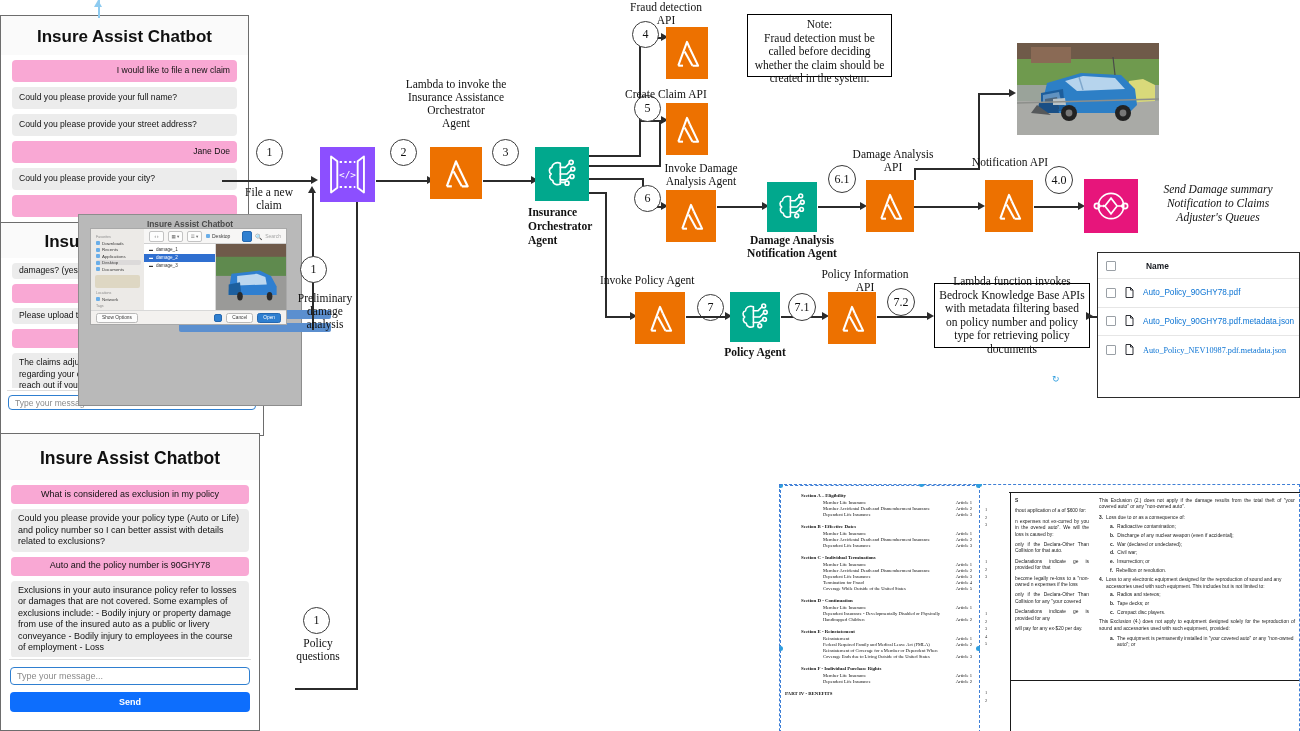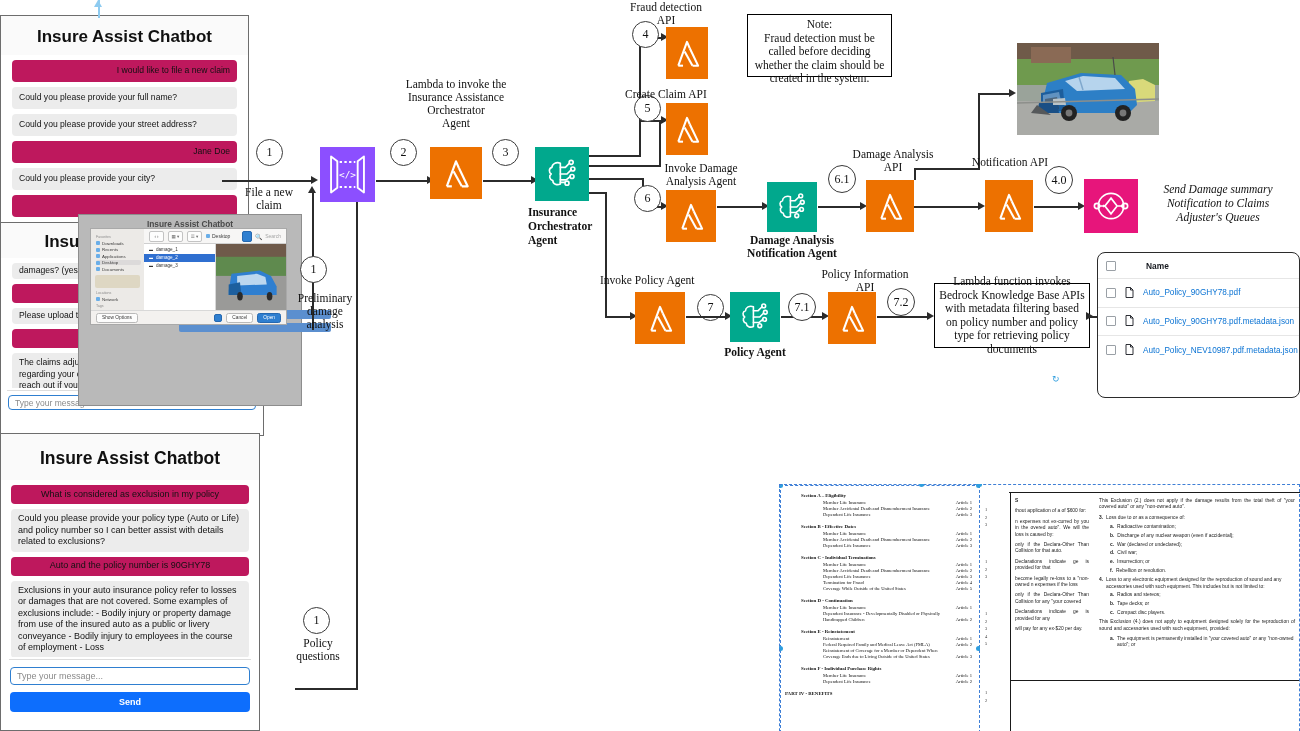--- a/index.html
+++ b/index.html
@@ -34,21 +34,21 @@
           border-right:4.5px solid transparent;border-bottom:7px solid #2b2b2b;}
   .ln-blue{background:#8ecbf0;}
   
   .chatwin{background:#ffffff;border:1.5px solid #6d6d6d;box-sizing:border-box;
            font-family:"Liberation Sans",sans-serif;overflow:hidden;}
   .chat-title{font-weight:bold;text-align:center;color:#111;
               font-family:"Liberation Sans",sans-serif;}
   .chat-body{background:#ffffff;overflow:hidden;}
   .bub{border-radius:4px;padding:4px 7px;margin:5px 6px;font-size:8.6px;line-height:11.5px;
        color:#111;box-sizing:border-box;}
-  .bub.user{background:#be185d;text-align:right;}
+  .bub.user{background:#f9a8d4;text-align:right;}
   .bub.bot{background:#ececec;text-align:left;}
   .bub.center{text-align:center;}
   .chat-input{border:1.4px solid #2f7fd0;border-radius:4px;background:#fff;
               font-size:8.5px;color:#8a8a8a;display:flex;align-items:center;padding-left:6px;
               box-sizing:border-box;font-family:"Liberation Sans",sans-serif;}
   .chat-send{background:#0d6efd;color:#fff;border-radius:4px;font-size:9px;font-weight:bold;
              display:flex;align-items:center;justify-content:center;
              font-family:"Liberation Sans",sans-serif;}
   .chat-sep{height:1px;background:#dddddd;}
   
@@ -511,21 +511,21 @@
 <div class="abs circ" style="left:887px;top:288px;width:26px;height:26px;">7.2</div>
 
 <div class="abs notebox" style="left:934px;top:283px;width:156px;height:65px;display:flex;align-items:center;justify-content:center;">
   <span>Lambda function invokes Bedrock Knowledge Base APIs with metadata  filtering based on policy number and policy type for retrieving policy documents</span>
 </div>
 
 <div class="abs ln lv" style="left:1086px;top:316px;height:1px;"></div>
 <div class="abs ln lh" style="left:1086px;top:316px;width:12px;"></div>
 <div class="abs arrowR" style="left:1086px;top:311.6px;"></div>
 
-<div class="abs s3" style="left:1097px;top:252px;width:203px;height:146px;border-radius:8px;">
+<div class="abs s3" style="left:1097px;top:252px;width:203px;height:146px;">
   <div class="s3row hdr">
     <span class="cbx"></span>
     <span style="width:12px"></span>
     <span>Name</span>
   </div>
   <div class="s3row">
     <span class="cbx"></span>
     <span class="fileico">
       <svg width="9" height="11" viewBox="0 0 9 11" fill="none" stroke="#16191f" stroke-width="0.9">
           <path d="M1 0.5 L5.5 0.5 L8 3 L8 10.5 L1 10.5 Z"></path>
@@ -537,21 +537,21 @@
   <div class="s3row">
     <span class="cbx"></span>
     <span class="fileico">
       <svg width="9" height="11" viewBox="0 0 9 11" fill="none" stroke="#16191f" stroke-width="0.9">
           <path d="M1 0.5 L5.5 0.5 L8 3 L8 10.5 L1 10.5 Z"></path>
           <path d="M5.5 0.5 L5.5 3 L8 3"></path>
         </svg>
     </span>
     <span class="s3name">Auto_Policy_90GHY78.pdf.metadata.json</span>
   </div>
-  <div class="s3row" style="border-bottom:none;">
+  <div class="s3row" style="border-bottom:none;font-family:Liberation Serif, serif;">
     <span class="cbx"></span>
     <span class="fileico">
       <svg width="9" height="11" viewBox="0 0 9 11" fill="none" stroke="#16191f" stroke-width="0.9">
           <path d="M1 0.5 L5.5 0.5 L8 3 L8 10.5 L1 10.5 Z"></path>
           <path d="M5.5 0.5 L5.5 3 L8 3"></path>
         </svg>
     </span>
     <span class="s3name">Auto_Policy_NEV10987.pdf.metadata.json</span>
   </div>
 </div>

